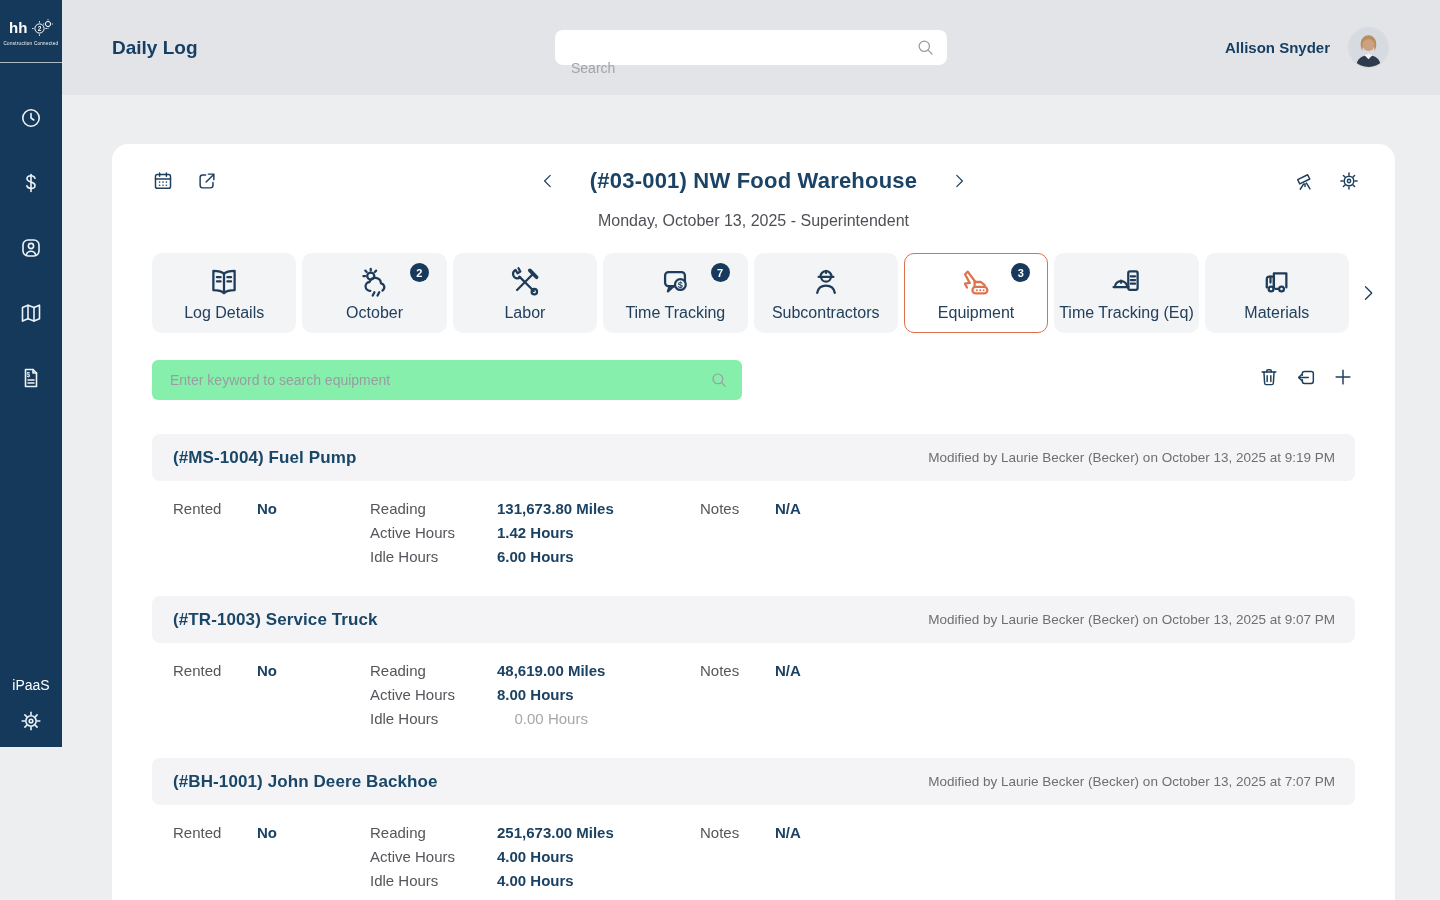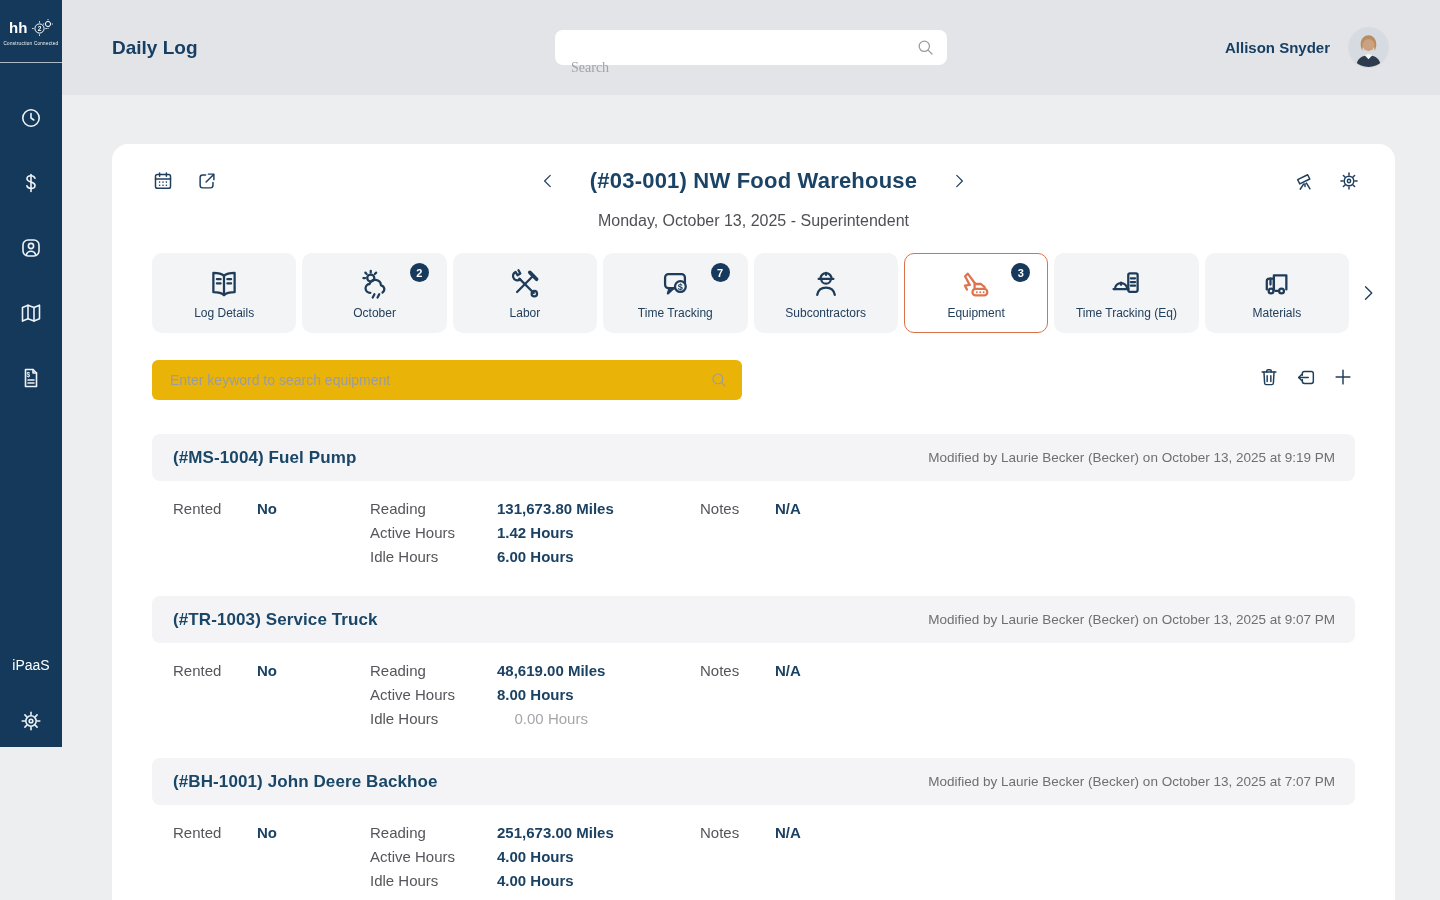--- a/index.html
+++ b/index.html
@@ -6,28 +6,28 @@
   html,body { width:1440px; height:900px; overflow:hidden; font-family:"Liberation Sans",sans-serif; }
   body { background:#edeef0; position:relative; }
 
   
   .sidebar { position:absolute; left:0; top:0; width:62px; height:747px; background:#14395b; color:#eef3f7; z-index:5; }
   .logo-block { height:63px; display:flex; flex-direction:column; align-items:center; justify-content:center; border-bottom:1px solid rgba(255,255,255,.65); }
   .logo-tagline { font-size:4.5px; letter-spacing:.3px; color:#ffffff; margin-top:1px; }
   .side-nav { display:flex; flex-direction:column; align-items:center; gap:41px; margin-top:43px; }
   .side-ic { width:24px; height:24px; color:#eef3f7; cursor:pointer; }
   .side-ic svg { width:24px; height:24px; display:block; }
-  .side-bottom { position:absolute; bottom:14px; left:0; width:62px; display:flex; flex-direction:column; align-items:center; gap:36px; }
+  .side-bottom { position:absolute; bottom:14px; left:0; width:62px; display:flex; flex-direction:column; align-items:center; gap:16px; }
   .ipaas { font-size:14px; color:#ffffff; }
 
   
   .topbar { position:absolute; left:62px; top:0; width:1378px; height:95px; background:#e3e4e8; }
   .app-title { position:absolute; left:50px; top:37px; font-size:19px; font-weight:bold; color:#173f63; }
   .global-search { position:absolute; left:493px; top:30px; width:392px; height:35px; background:#ffffff; border-radius:8px; display:flex; align-items:center; padding:0 12px 0 16px; }
-  .global-search input { flex:1; border:none; outline:none; background:transparent; font-size:14px; color:#8b5cf6; font-family:Liberation Serif, serif;margin-top:40px; }
+  .global-search input { flex:1; border:none; outline:none; background:transparent; font-size:14px; color:#8b5cf6; font-family:Liberation Sans, sans-serif;margin-top:40px; }
   .global-search input::placeholder { color:#a3a4a9; }
   .user-name { position:absolute; right:110px; top:39px; font-size:15px; font-weight:bold; color:#173f63; }
   .avatar { position:absolute; right:52px; top:28px; width:39px; height:39px; border-radius:50%; overflow:hidden; cursor:pointer; box-shadow:0 0 0 1px rgba(0,0,0,.05); }
 
   
   .main { position:absolute; left:62px; top:95px; width:1378px; height:805px; background:#edeef0;padding-left:24px; }
   .card { position:absolute; left:50px; top:49px; width:1283px; height:800px; background:#ffffff; border-radius:16px; }
 
   .card-top-left { position:absolute; left:40px; top:26px; display:flex; gap:22px; color:#1e3e5e; }
   .card-top-right { position:absolute; right:35px; top:26px; display:flex; gap:22px; color:#1e3e5e; }
@@ -40,27 +40,27 @@
   .log-title { font-size:22px; font-weight:bold; color:#1a4365; letter-spacing:.2px; }
   .log-subtitle { position:absolute; left:0; top:68px; width:100%; text-align:center; font-size:16px; color:#4f5056; }
 
   
   .tabs-wrap { position:absolute; left:40px; top:109px; width:1226px; display:flex; align-items:center; }
   .tabs { display:flex; gap:6px; width:1204px; }
   .tab { position:relative; flex:1; height:80px; background:#f3f4f6; border-radius:10px; border:1.5px solid transparent; display:flex; flex-direction:column; align-items:center; justify-content:center; gap:5px; cursor:pointer; color:#1e3c59; }
   .tab.selected { background:#ffffff; border-color:#d9714b; color:#dd7450; }
   .tab-icon { width:34px; height:34px; }
   .tab-icon svg { width:34px; height:34px; display:block; }
-  .tab-label { font-size:12px; color:#23405d; }
+  .tab-label { font-size:16px; color:#23405d; }
   .tab-badge { position:absolute; top:9px; right:17px; min-width:19px; height:19px; border-radius:50%; background:#16395c; color:#ffffff; font-size:11px; font-weight:bold; display:flex; align-items:center; justify-content:center; }
   .tabs-chev { width:20px; height:20px; margin-left:9px; color:#1e3e5e; cursor:pointer; }
   .tabs-chev svg { width:20px; height:20px; display:block; }
 
   
-  .eq-search { position:absolute; left:40px; top:216px; width:590px; height:40px; background:#eab308; border-radius:6px; display:flex; align-items:center; padding:0 14px 0 18px; }
+  .eq-search { position:absolute; left:40px; top:216px; width:590px; height:40px; background:#86efac; border-radius:6px; display:flex; align-items:center; padding:0 14px 0 18px; }
   .eq-search input { flex:1; border:none; outline:none; background:transparent; font-size:14px; color:#44454a; font-family:"Liberation Sans",sans-serif; }
   .eq-search input::placeholder { color:#9b9ca1; }
   .eq-actions { position:absolute; right:41px; top:222px; display:flex; gap:15px; color:#1e3e5e; }
 
   
   .eq-list { position:absolute; left:40px; top:290px; width:1203px; }
   .eq-row { margin-bottom:27px; }
   .eq-row-header { height:47px; background:#f4f4f6; border-radius:8px; display:flex; align-items:center; justify-content:space-between; padding:0 20px 0 21px; margin-bottom:16px; }
   .eq-title { font-size:17px; font-weight:bold; color:#1a4768; letter-spacing:.1px; }
   .eq-modified { font-size:13.5px; color:#6e6f73; }

